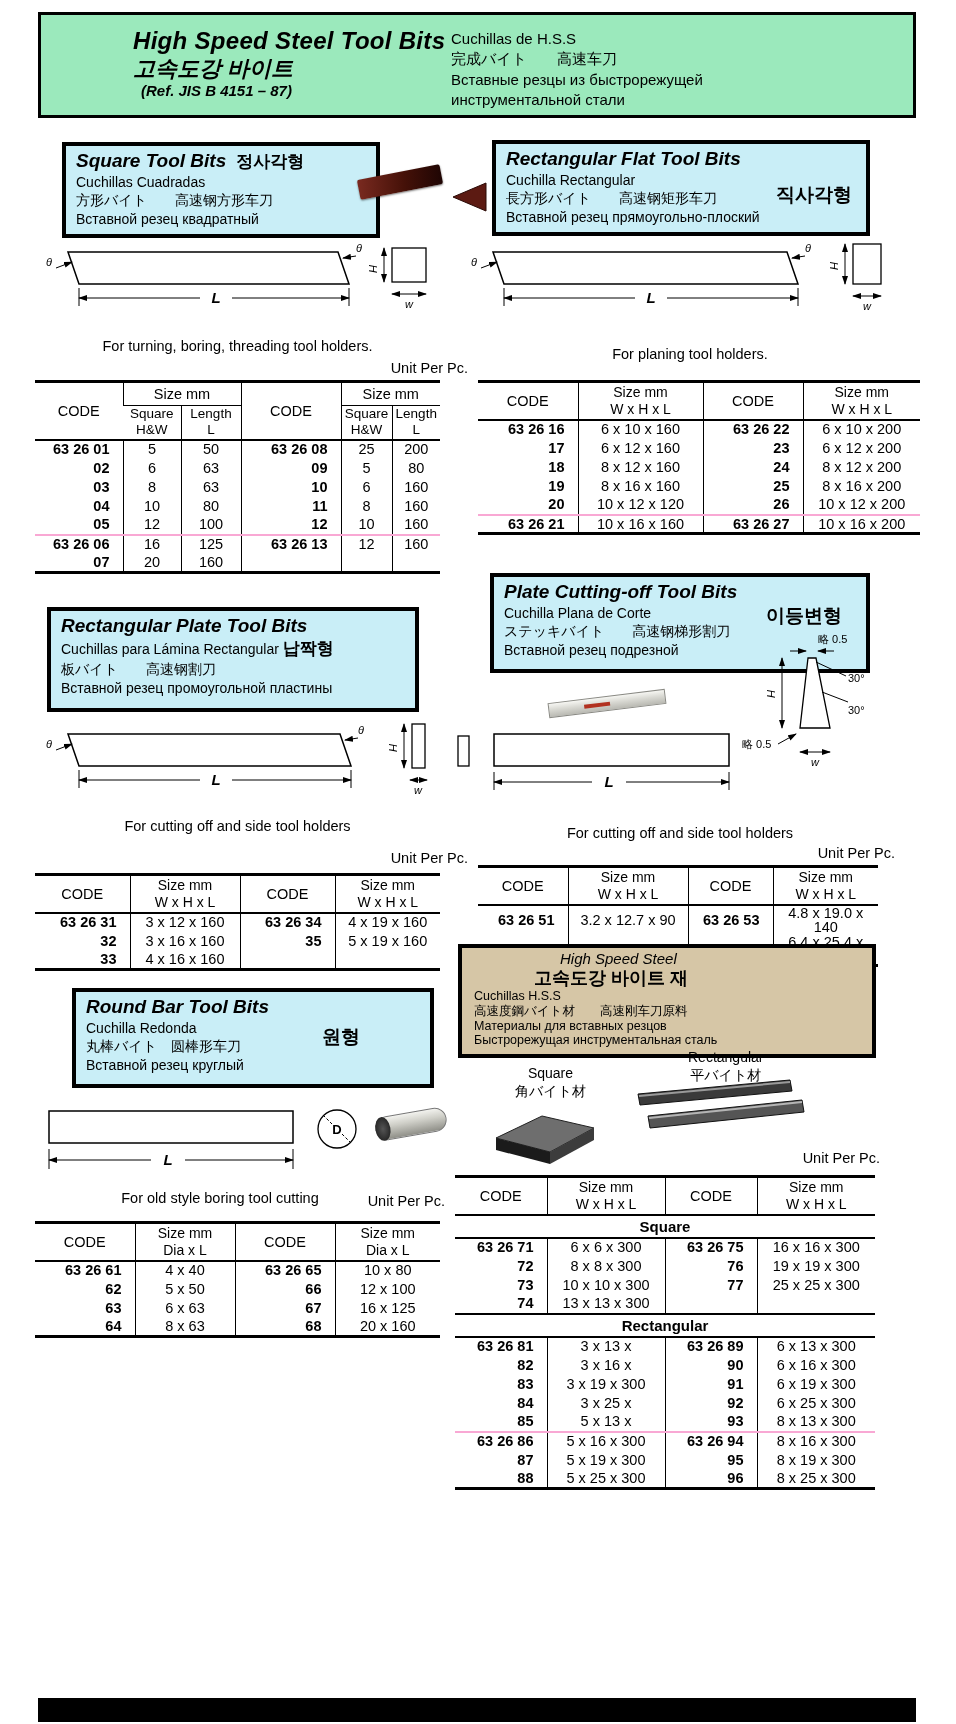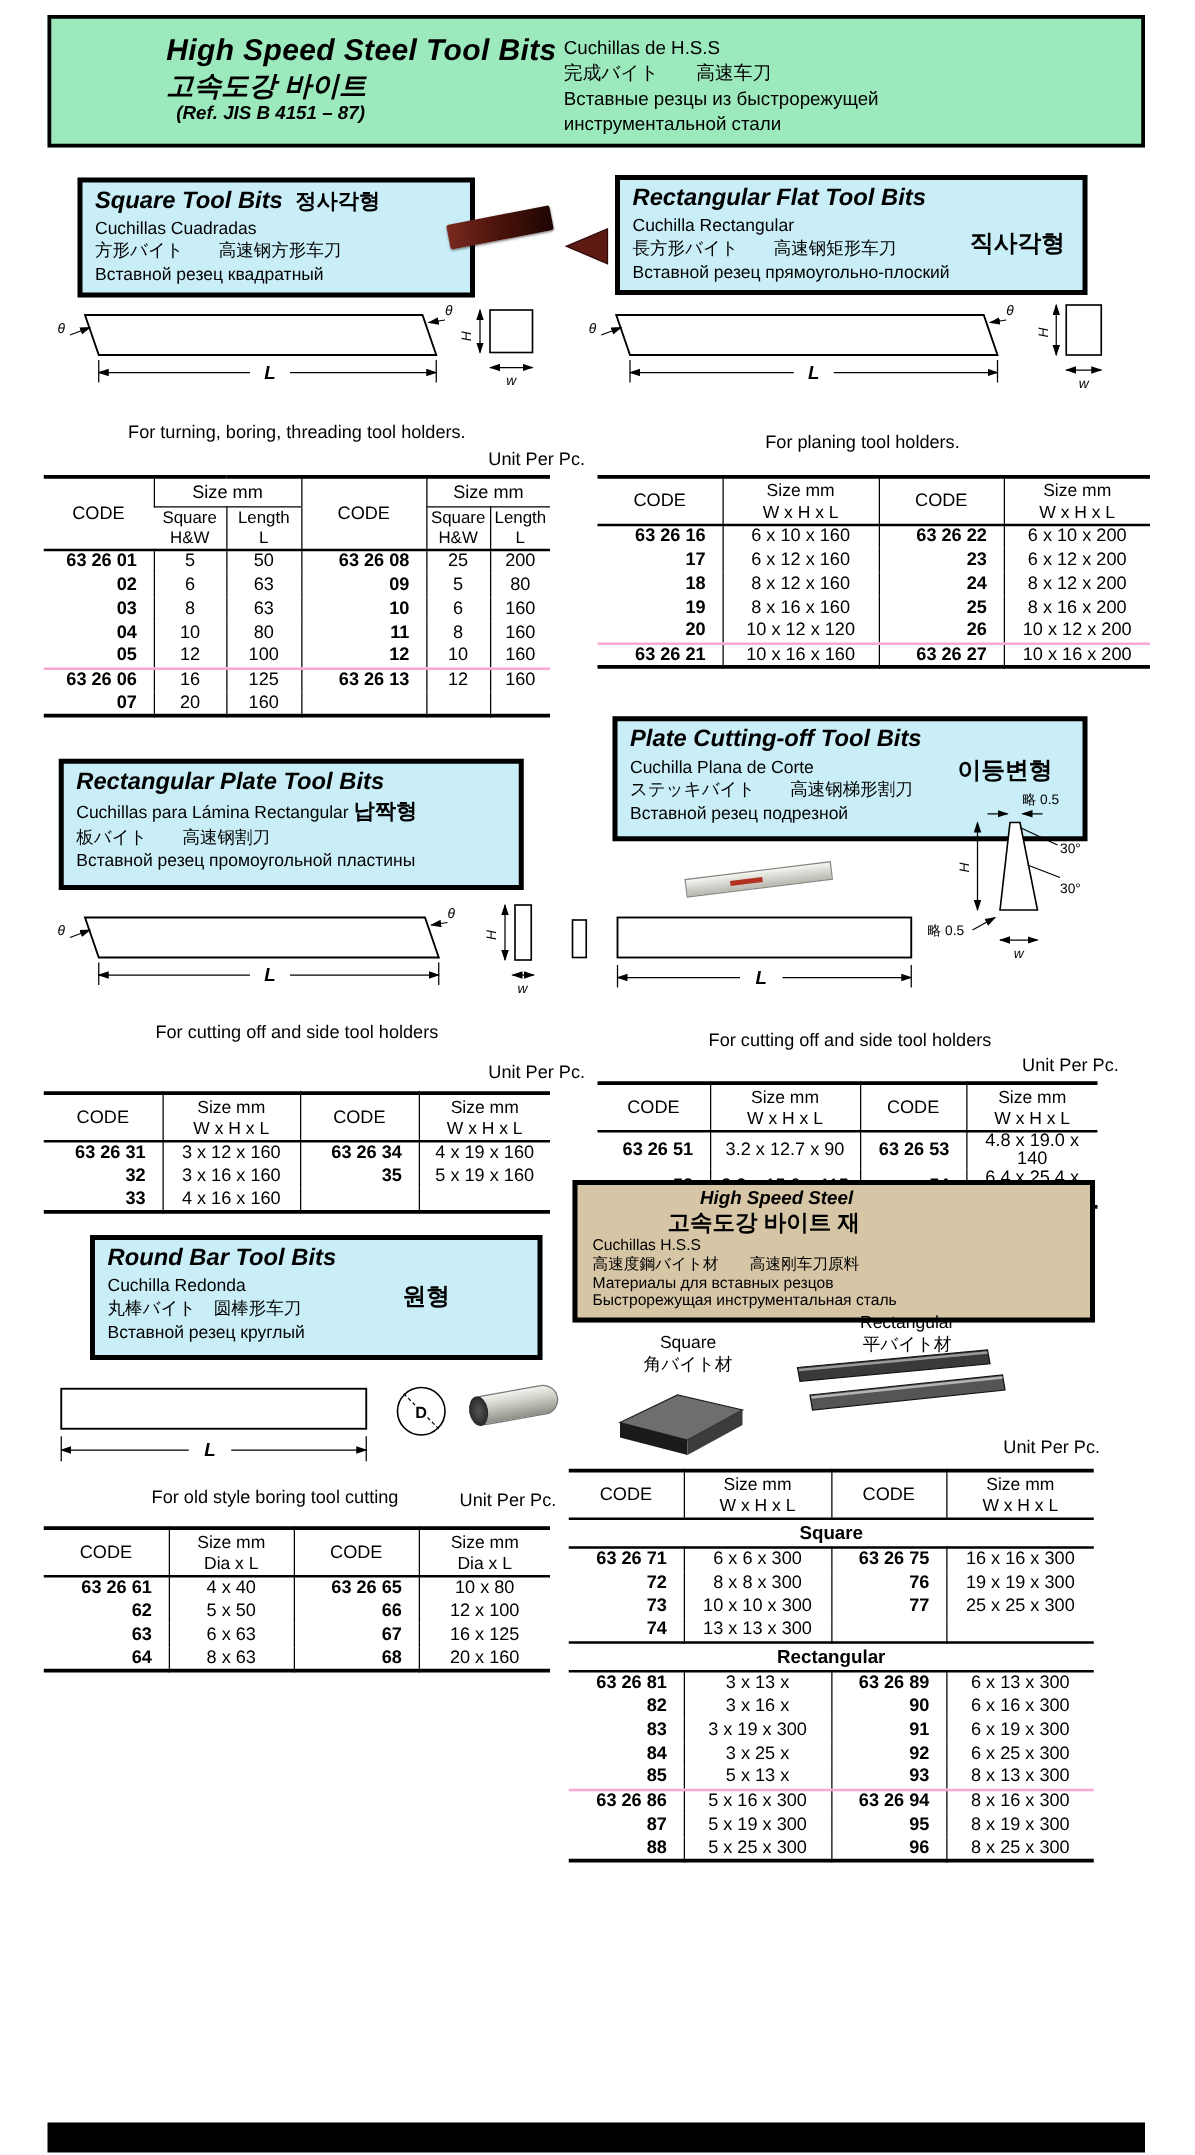--- a/index.html
+++ b/index.html
@@ -19,21 +19,21 @@
 
   
   .tbox { position:absolute; background:#c9eef7; border:4px solid #000; padding:4px 10px; }
   .tt { font-size:19px; font-weight:bold; font-style:italic; line-height:1.2; white-space:nowrap; }
   .ts { font-size:14px; line-height:1.32; white-space:nowrap; }
   .ko-inline { font-weight:bold; font-size:17px; margin-left:10px; font-style:normal; }
   .ko-abs { position:absolute; font-weight:bold; font-size:19px; }
 
   .matbox { position:absolute; background:#d6c6a6; border:4px solid #000; padding:3px 12px; }
   .matbox .m1 { font-size:20px; font-weight:bold; font-style:italic; margin-left:52px; line-height:1.1; }
-  .matbox .m2 { font-size:15px; font-weight:bold; font-style:italic; margin-left:86px; line-height:1.1; }
+  .matbox .m2 { font-size:15px; font-weight:normal; font-style:italic; margin-left:86px; line-height:1.1; }
   .matbox .m3 { font-size:18px; font-weight:bold; margin-left:60px; line-height:1.2; }
   .matbox .m4 { font-size:12.5px; line-height:1.18; }
 
   .usage { position:absolute; font-size:14.5px; text-align:center; }
   .unit { position:absolute; font-size:14.5px; text-align:right; }
   .smalllbl { position:absolute; font-size:14px; line-height:1.3; }
 
   
   table.cat { position:absolute; border-collapse:collapse; table-layout:fixed; background:#fff; }
   table.cat { border-top:3px solid #000; border-bottom:3px solid #000; }

